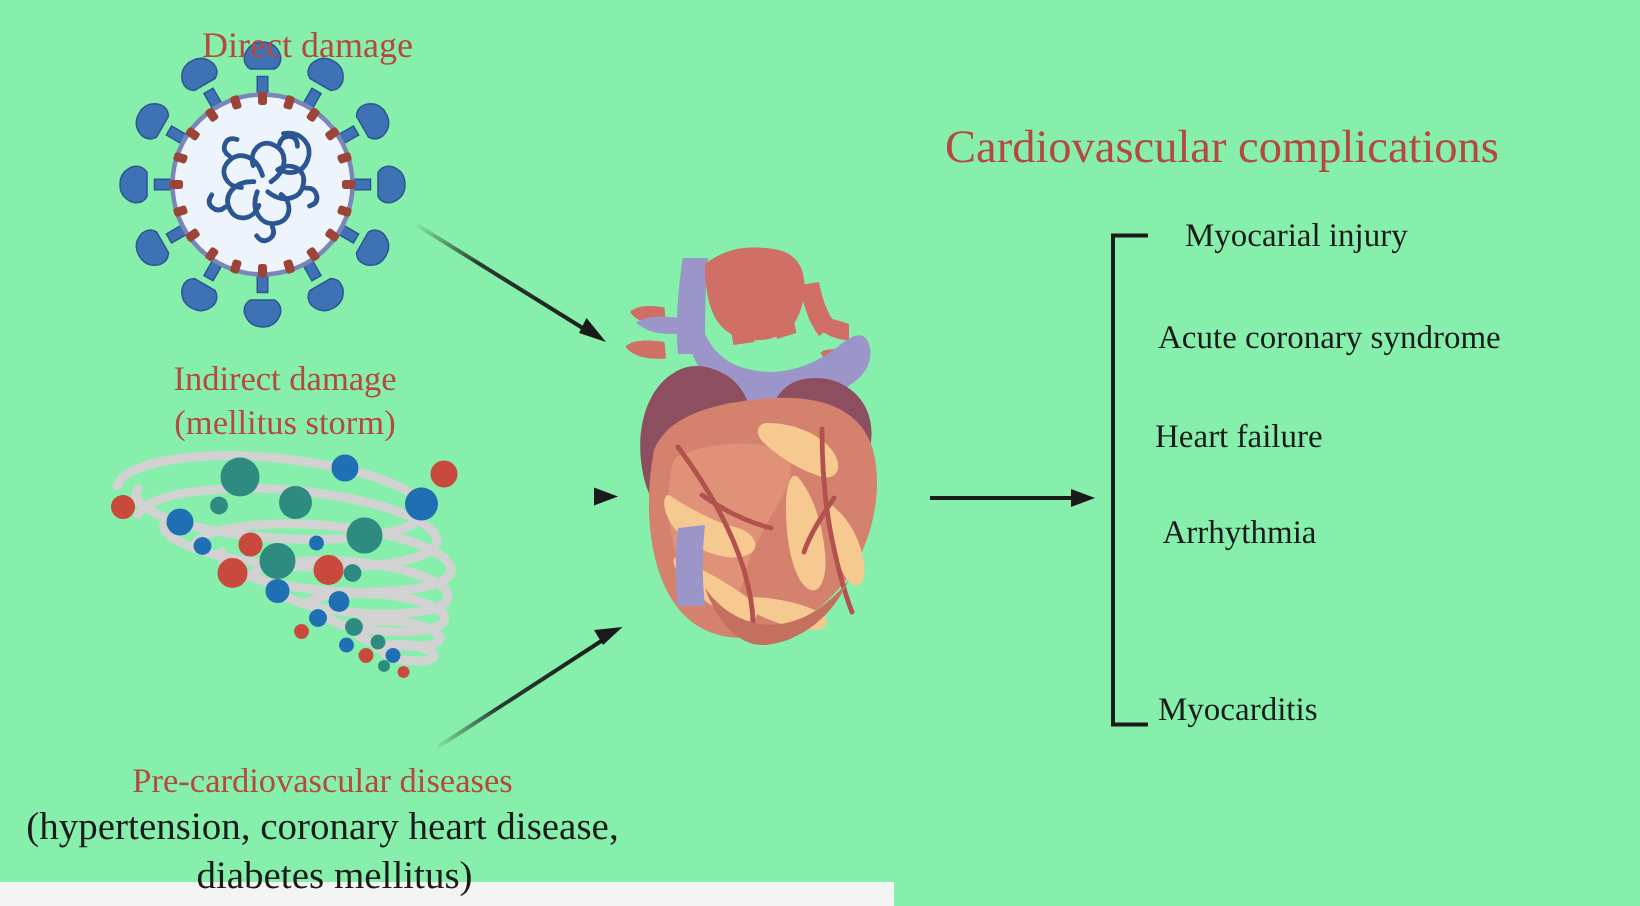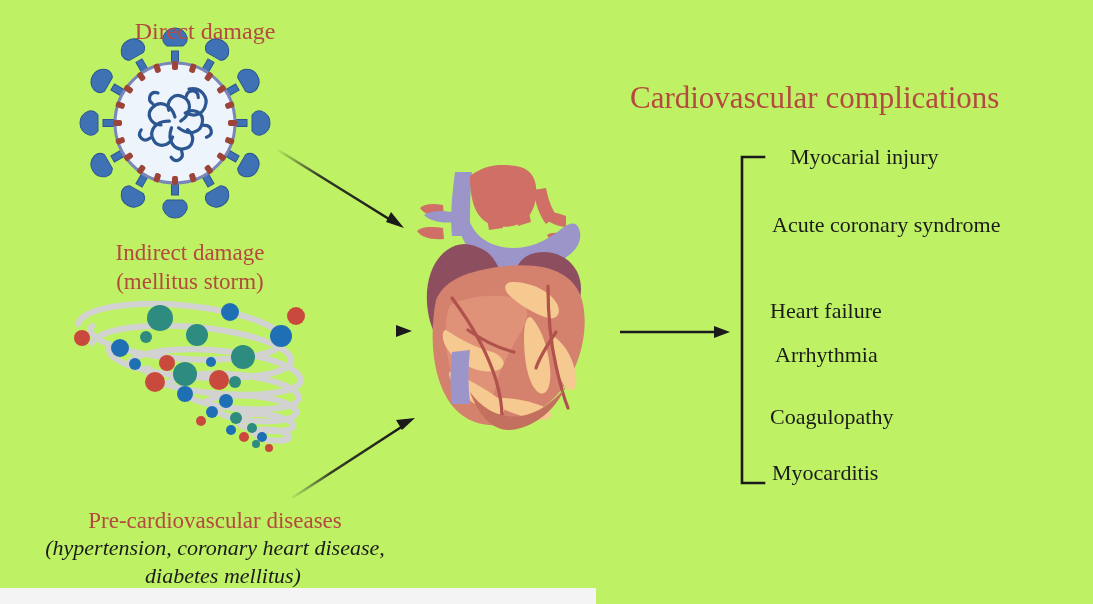--- a/index.html
+++ b/index.html
@@ -4,21 +4,21 @@
 <style>
   html, body {
     margin: 0;
     padding: 0;
     background: #ffffff;
   }
   #stage {
     position: relative;
     width: 1093px;
     height: 604px;
-    background: #bef264;
+    background: #86efac;
     overflow: hidden;
     font-family: "Liberation Serif", "DejaVu Serif", serif;
   }
   .bottom-band {
     position: absolute;
     left: 0;
     top: 588px;
     width: 596px;
     height: 16px;
     background: #f4f4f4;
@@ -52,22 +52,21 @@
   #pre-cv-label {
     left: 0px;
     top: 506px;
     width: 430px;
     font-size: 23px;
   }
   #pre-cv-sub {
     left: 0px;
     top: 534px;
     width: 430px;
-    font-size: 22px;
-    font-style: italic;
+    font-size: 26px;
   }
   #pre-cv-sub .l2 { display: block; padding-left: 16px; }
   #complications-title {
     left: 630px;
     top: 78px;
     width: 450px;
     font-size: 31px;
     text-align: left;
   }
   .comp-item {
@@ -366,18 +365,17 @@
   <div class="lbl red" id="indirect-damage-label"><span>Indirect damage</span><span class="l2">(mellitus storm)</span></div>
 
   <div class="lbl red" id="pre-cv-label">Pre-cardiovascular diseases</div>
 
   <div class="lbl dark" id="pre-cv-sub"><span>(hypertension, coronary heart disease,</span><span class="l2">diabetes mellitus)</span></div>
 
   <div class="lbl red" id="complications-title">Cardiovascular complications</div>
 
   <div class="comp-item" style="left:770px; top:144px;margin-left:20px;">Myocarial injury</div>
   <div class="comp-item" style="left:772px; top:212px;">Acute coronary syndrome</div>
-  <div class="comp-item" style="left:770px; top:278px;margin-top:20px;">Heart failure</div>
+  <div class="comp-item" style="left:770px; top:278px;">Heart failure</div>
   <div class="comp-item" style="left:775px; top:342px;">Arrhythmia</div>
-  <div class="comp-item" style="left:770px; top:404px;">Coagulopathy</div>
   <div class="comp-item" style="left:772px; top:460px;">Myocarditis</div>
 
 </div>
 
 </body></html>

